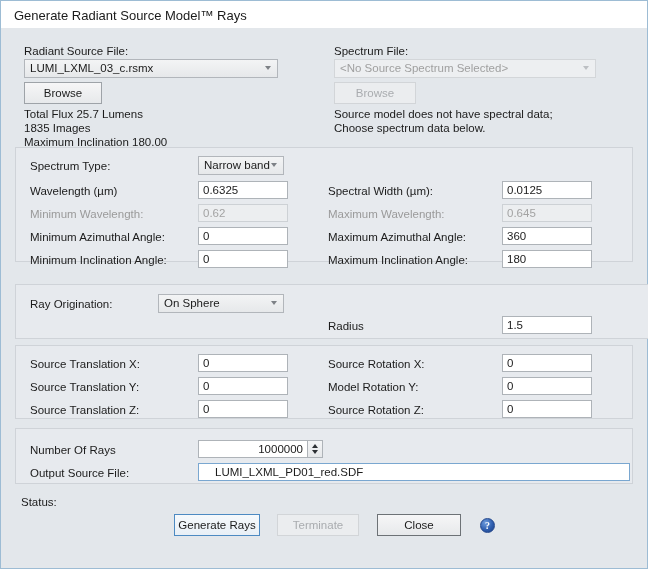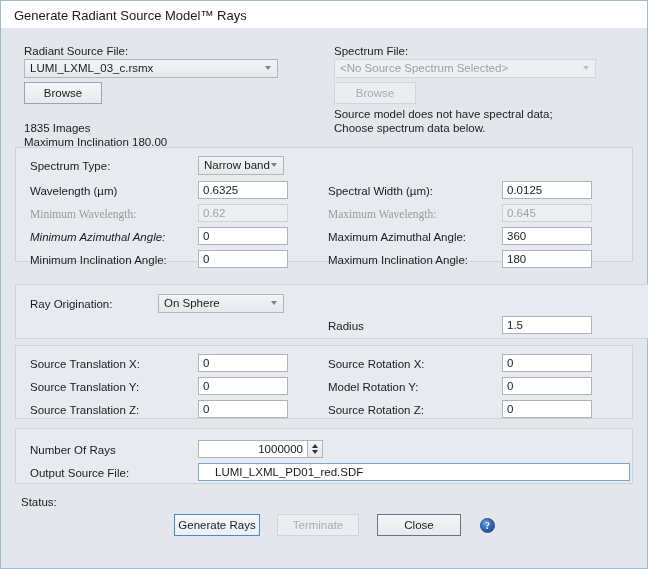--- a/index.html
+++ b/index.html
@@ -52,21 +52,21 @@
   }
 
   
   .lbl {
     position: absolute;
     font-size: 11.5px;
     color: #1b1b1b;
     white-space: nowrap;
     line-height: 13px;
   }
-  .lbl.dim { color: #9a9a9a; font-family: Liberation Serif, serif; }
+  .lbl.dim { color: #9a9a9a; }
 
   .tf {
     position: absolute;
     box-sizing: border-box;
     height: 18px;
     background: #ffffff;
     border: 1px solid #aeb3b8;
     font-size: 11.5px;
     color: #1b1b1b;
     line-height: 16px;
@@ -216,20 +216,21 @@
 
     <div class="lbl" style="left:23px; top:17px;">Radiant Source File:</div>
 
     <div class="combo" style="left:23px; top:31px; width:254px;">
       <span>LUMI_LXML_03_c.rsmx</span>
       <span class="chev"></span>
     </div>
 
     <div class="btn" style="left:23px; top:54px; width:78px;">Browse</div>
 
+    <div class="lbl" style="left:23px; top:80px;">Total Flux 25.7 Lumens</div>
     <div class="lbl" style="left:23px; top:94px;">1835 Images</div>
     <div class="lbl" style="left:23px; top:108px;">Maximum Inclination 180.00</div>
 
     <div class="lbl" style="left:333px; top:17px;">Spectrum File:</div>
 
     <div class="combo dis" style="left:333px; top:31px; width:262px;">
       <span>&lt;No Source Spectrum Selected&gt;</span>
       <span class="chev"></span>
     </div>
 
@@ -251,21 +252,21 @@
 
       <div class="lbl" style="left:312px; top:37px;">Spectral Width (µm):</div>
       <div class="tf" style="left:486px; top:33px; width:90px;">0.0125</div>
 
       <div class="lbl dim" style="left:14px; top:60px;">Minimum Wavelength:</div>
       <div class="tf dis" style="left:182px; top:56px; width:90px;">0.62</div>
 
       <div class="lbl dim" style="left:312px; top:60px;">Maximum Wavelength:</div>
       <div class="tf dis" style="left:486px; top:56px; width:90px;">0.645</div>
 
-      <div class="lbl" style="left:14px; top:83px;font-style:italic;">Minimum Azimuthal Angle:</div>
+      <div class="lbl" style="left:14px; top:83px;">Minimum Azimuthal Angle:</div>
       <div class="tf" style="left:182px; top:79px; width:90px;">0</div>
 
       <div class="lbl" style="left:312px; top:83px;">Maximum Azimuthal Angle:</div>
       <div class="tf" style="left:486px; top:79px; width:90px;">360</div>
 
       <div class="lbl" style="left:14px; top:106px;">Minimum Inclination Angle:</div>
       <div class="tf" style="left:182px; top:102px; width:90px;">0</div>
 
       <div class="lbl" style="left:312px; top:106px;">Maximum Inclination Angle:</div>
       <div class="tf" style="left:486px; top:102px; width:90px;">180</div>

